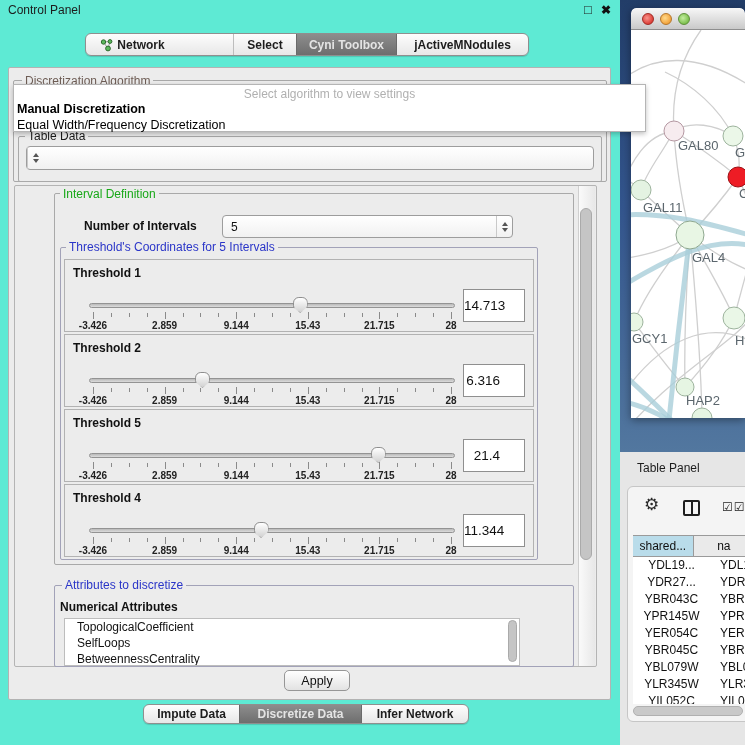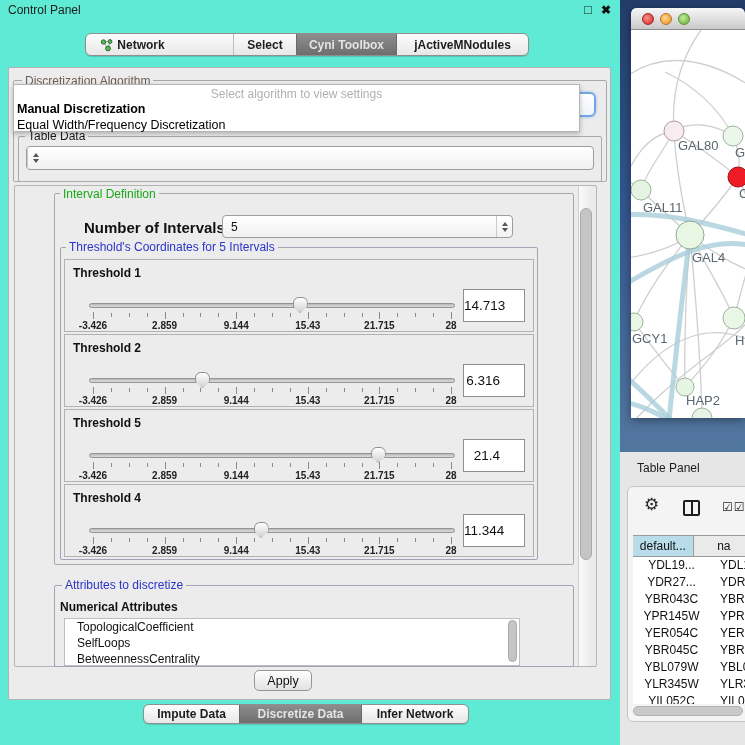--- a/index.html
+++ b/index.html
@@ -39,21 +39,21 @@
            border-radius:4px; display:flex; align-items:center; font-size:12px; color:#111; }
   .combo-text { flex:1; padding-left:8px; overflow:hidden; white-space:nowrap; }
   .stepper { width:16px; height:100%; display:flex; flex-direction:column; align-items:center;
              justify-content:center; gap:2px; border-left:1px solid #c9c9c9; }
   .tri-up { width:0; height:0; border-left:3.5px solid transparent; border-right:3.5px solid transparent;
             border-bottom:4px solid #555; }
   .tri-dn { width:0; height:0; border-left:3.5px solid transparent; border-right:3.5px solid transparent;
             border-top:4px solid #555; }
 
   
-  #algo-popup { left:13px; top:84px; width:567px; height:48px; background:#fff;
+  #algo-popup { left:13px; top:84px; width:633px; height:48px; background:#fff;
                 border:1px solid #b5b5b5; box-shadow:0 2px 5px rgba(0,0,0,.25); z-index:30; }
   #algo-popup .hint { text-align:center; color:#b0b0b0; font-size:12px; padding-top:2px; }
   #algo-popup .opt { font-size:12.5px; color:#000; padding:1px 3px; }
   #algo-popup .opt.bold { font-weight:bold; }
   #combo-sliver { left:548px; top:92px; width:48px; height:25px; background:linear-gradient(#fff,#eef4fb);
                   border:2px solid #74a7e0; border-radius:6px; box-shadow:0 0 3px #8fb8e8; z-index:20; }
 
   
   .thr-row { position:relative; width:470px; height:73px; background:#ececec;
              border:1px solid #b2b2b2; margin-bottom:2px; }
@@ -173,21 +173,21 @@
       </span>
   </div>
 
   <div class="group" style="left:14px; top:185px; width:583px; height:482px; border-color:#b4b4b4;"></div>
   <div class="vtrack abs" style="left:578px; top:186px; width:17px; height:480px;"></div>
   <div class="vthumb abs" style="left:580px; top:208px; width:12px; height:352px;"></div>
 
   <div class="group" style="left:54px; top:193px; width:520px; height:372px;"></div>
   <span class="group-title gt-green abs" style="left:60px; top:187px;">Interval Definition</span>
 
-  <span class="abs" style="left:84px; top:219px; font-size:15px; font-weight:bold; color:#111;">Number of Intervals</span>
+  <span class="abs" style="left:84px; top:219px; font-size:12px; font-weight:bold; color:#111;">Number of Intervals</span>
   <div class="combo" style="left:222px; top:215px; width:291px; height:23px;">
     <span class="combo-text">5</span>
     <span class="stepper">
         <span class="tri-up"></span>
         <span class="tri-dn"></span>
       </span>
   </div>
 
   <div class="group" style="left:60px; top:247px; width:478px; height:313px; border-color:#a2a2b8;"></div>
   <span class="group-title gt-blue abs" style="left:66px; top:240px;text-align:center;">Threshold's Coordinates for 5 Intervals</span>
@@ -338,21 +338,21 @@
   <div class="group" style="left:54px; top:585px; width:520px; height:82px; border-color:#a2a2b8;"></div>
   <span class="group-title gt-blue abs" style="left:62px; top:578px;">Attributes to discretize</span>
   <span class="abs" style="left:60px; top:600px; font-size:12px; font-weight:bold; color:#111;">Numerical Attributes</span>
   <div class="abs" id="attr-list">
       <div class="attr-item">TopologicalCoefficient</div>
       <div class="attr-item">SelfLoops</div>
       <div class="attr-item">BetweennessCentrality</div>
     </div>
   <div class="vthumb abs" style="left:508px; top:620px; width:9px; height:42px; z-index:6;"></div>
 
-  <button class="mac-btn" style="left:254px; top:670px; width:58px; height:21px;">Apply</button>
+  <button class="mac-btn" style="left:284px; top:670px; width:66px; height:21px;">Apply</button>
 
   <div class="abs seg" id="bottom-tabs">
     <div class="seg-tab" style="width:95px;">
       <span>Impute Data</span>
     </div>
     <div class="seg-tab active" style="width:122px;">
       <span>Discretize Data</span>
     </div>
     <div class="seg-tab" style="width:107px;">
       <span>Infer Network</span>
@@ -421,21 +421,21 @@
   </div>
 
   <div class="abs" id="table-region">
     <span class="abs" id="tp-title">Table Panel</span>
     <div class="abs" id="tp-panel">
       <span class="abs" id="tp-gear">⚙</span>
       <span class="abs" id="tp-cols"></span>
       <span class="abs" id="tp-checks">☑☑</span>
       <div class="abs" id="tp-table">
         <div class="thead">
-          <div class="th th1">default...</div>
+          <div class="th th1">shared...</div>
           <div class="th th2">na</div>
         </div>
         <div id="tp-rows">
             <div class="trow">
               <div class="td td1">YDL19...</div>
               <div class="td td2">YDL1</div>
             </div>
             <div class="trow">
               <div class="td td1">YDR27...</div>
               <div class="td td2">YDR2</div>

